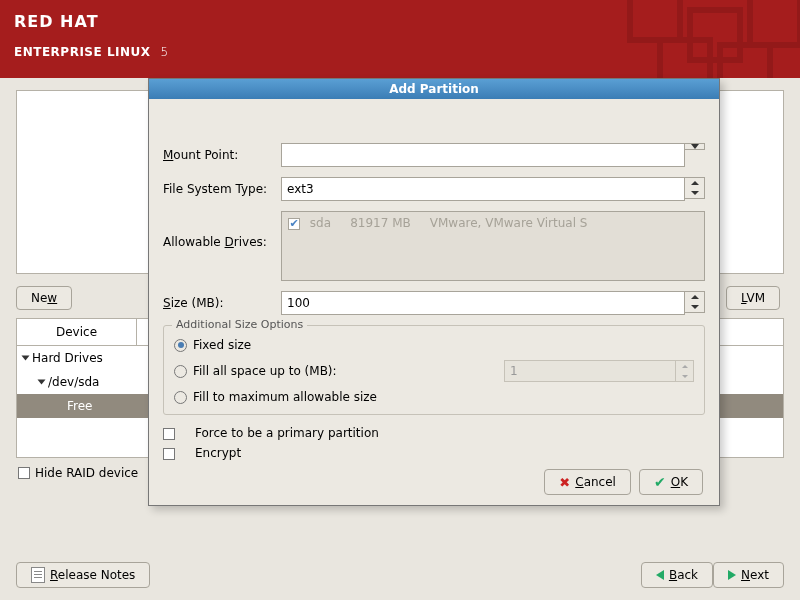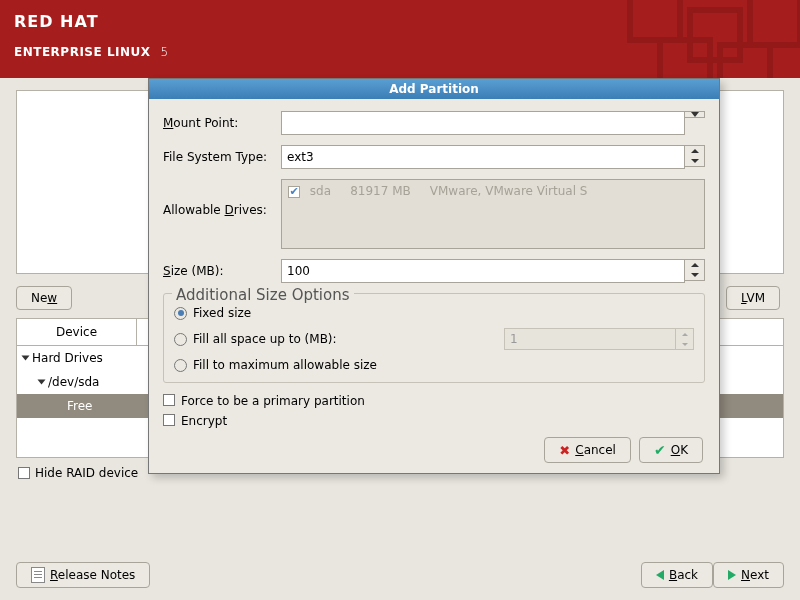--- a/index.html
+++ b/index.html
@@ -35,49 +35,49 @@
 .icon-doc { display:inline-block; width:14px; height:16px; background:#fff; border:1px solid #888; position:relative; }
 .icon-doc::after { content:""; position:absolute; top:3px; left:2px; right:2px; height:1px; background:#888; box-shadow: 0 3px 0 #888, 0 6px 0 #888; }
 .icon-back { display:inline-block; width:0; height:0; border-right:8px solid #2a6; border-top:5px solid transparent; border-bottom:5px solid transparent; }
 .icon-next { display:inline-block; width:0; height:0; border-left:8px solid #2a6; border-top:5px solid transparent; border-bottom:5px solid transparent; }
 .icon-cancel { color:#c22; font-weight:bold; font-size:13px; }
 .icon-ok { color:#2a6; font-weight:bold; font-size:14px; }
 
 
 .dialog { position: absolute; left: 148px; top: 78px; width: 572px; background: #ece9e2; border: 1px solid #777; box-shadow: 4px 4px 8px rgba(0,0,0,0.2); }
 .dialog-title { background: linear-gradient(#5a9fd4, #3b7db5); color:#fff; font-weight:bold; text-align:center; padding: 3px 0; font-size:12px; }
-.dialog-body { padding: 12px 14px 10px; }
+.dialog-body { padding: 12px 14px 10px; margin-top: 32px; }
 .form-row { display:flex; align-items:center; margin-bottom:10px; }
 .form-row .lbl { width: 118px; }
 .form-row .u { text-decoration: underline; }
 .combo, .spinner, .textin { flex:1; display:flex; align-items:flex-start; }
 .combo input, .textin input { flex:1; border:1px solid #a8a49a; background:#fff; padding:3px 5px; height:24px; }
 .combo .arrow, .spinner .spin { width:20px; border:1px solid #a8a49a; border-left:none; background:#ece9e2; display:flex; flex-direction:column; align-items:center; justify-content:center; cursor:pointer; }
 .combo .arrow::after { content:""; width:0; height:0; border-left:4px solid transparent; border-right:4px solid transparent; border-top:5px solid #333; }
 .spinner input { flex:1; border:1px solid #a8a49a; background:#fff; padding:3px 5px; height:24px; }
 .spinner .spin .up, .spinner .spin .down { height:10px; display:flex; align-items:center; justify-content:center; }
 .spinner .spin .up::after { content:""; border-left:4px solid transparent; border-right:4px solid transparent; border-bottom:4px solid #333; }
 .spinner .spin .down::after { content:""; border-left:4px solid transparent; border-right:4px solid transparent; border-top:4px solid #333; }
 
 .drives-box { flex:1; border:1px solid #a8a49a; background:#e2ded6; height:70px; padding:4px 6px; color:#a6a298; }
 .drives-box .cb { width:12px; height:12px; border:1px solid #a8a49a; background:#fff; display:inline-flex; align-items:center; justify-content:center; margin-right:6px; color:#4a84c4; font-size:11px; }
 
 .fieldset { border:1px solid #c6c2b8; border-radius:3px; padding:8px 10px 6px; margin:4px 0 8px; position:relative; }
-.fieldset .legend { position:absolute; top:-8px; left:8px; background:#ece9e2; padding:0 4px; color:#555; font-size:15px; }
+.fieldset .legend { position:absolute; top:-8px; left:8px; background:#ece9e2; padding:0 4px; color:#555; font-size:11px; }
 .radio-row { display:flex; align-items:center; padding:4px 0; gap:6px; }
 .radio { width:13px; height:13px; border:1px solid #777; border-radius:50%; display:inline-flex; align-items:center; justify-content:center; cursor:pointer; }
 .radio.checked::after { content:""; width:6px; height:6px; border-radius:50%; background:#4a7db3; }
 .radio-row .fill-spin { width:190px; margin-left:auto; display:flex; }
 .radio-row .fill-spin input { flex:1; border:1px solid #c6c2b8; background:#e7e4dc; color:#999; padding:3px 5px; height:22px; }
 .radio-row .fill-spin .spin { width:18px; border:1px solid #c6c2b8; border-left:none; background:#e7e4dc; display:flex; flex-direction:column; }
 .radio-row .fill-spin .spin div { flex:1; display:flex; align-items:center; justify-content:center; }
 .radio-row .fill-spin .spin .u2::after { content:""; border-left:3px solid transparent; border-right:3px solid transparent; border-bottom:3px solid #aaa; }
 .radio-row .fill-spin .spin .d2::after { content:""; border-left:3px solid transparent; border-right:3px solid transparent; border-top:3px solid #aaa; }
 
-.check-row { display:flex; align-items:flex-start; gap:6px; padding:3px 0; }
+.check-row { display:flex; align-items:flex-end; gap:20px; padding:3px 0; }
 .checkbox { width:12px; height:12px; border:1px solid #777; background:#fff; cursor:pointer; }
 
 .dialog-buttons { display:flex; justify-content:flex-end; gap:8px; padding: 6px 2px 0; }
 </style>
 </head>
 <body>
 
 <div class="header">
   <svg class="pattern" viewBox="0 0 180 78">
     <g stroke="#7a1414" stroke-width="6" fill="none">

